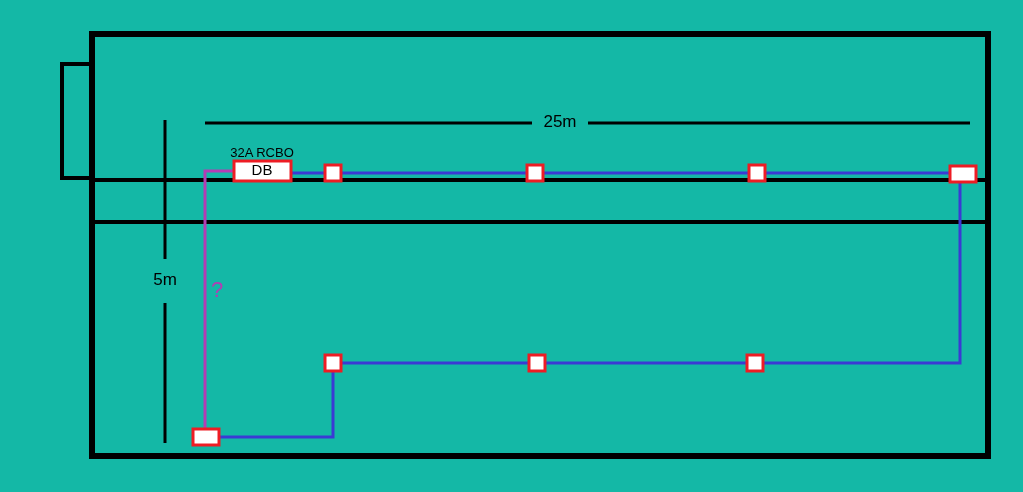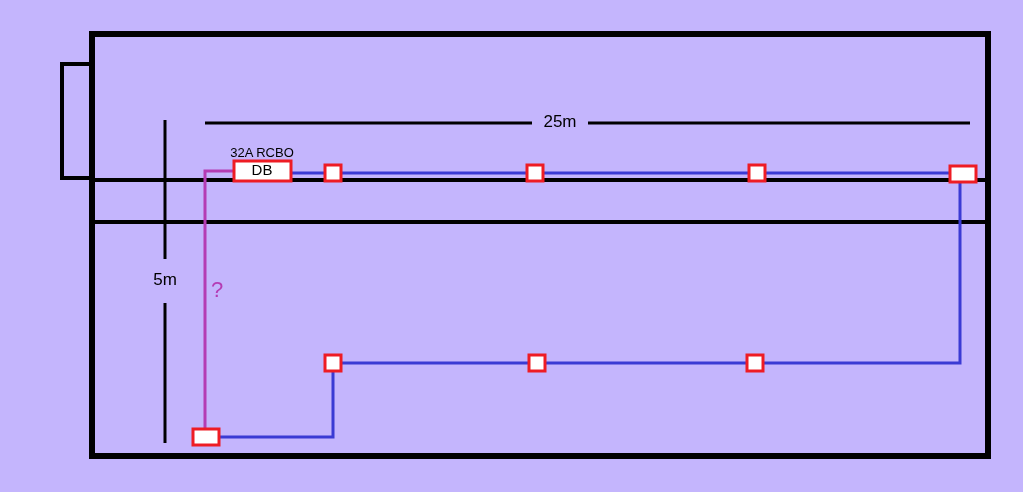--- a/index.html
+++ b/index.html
@@ -8,21 +8,21 @@
     padding: 0;
     background: #ffffff;
   }
   body {
     font-family: "Liberation Sans", sans-serif;
   }
   #plan-root {
     position: relative;
     width: 1023px;
     height: 492px;
-    background: #c4b5fd;
+    background: #14b8a6;
     overflow: hidden;
   }
   #plan-svg {
     position: absolute;
     top: 0;
     left: 0;
     width: 1023px;
     height: 492px;
     display: block;
   }

